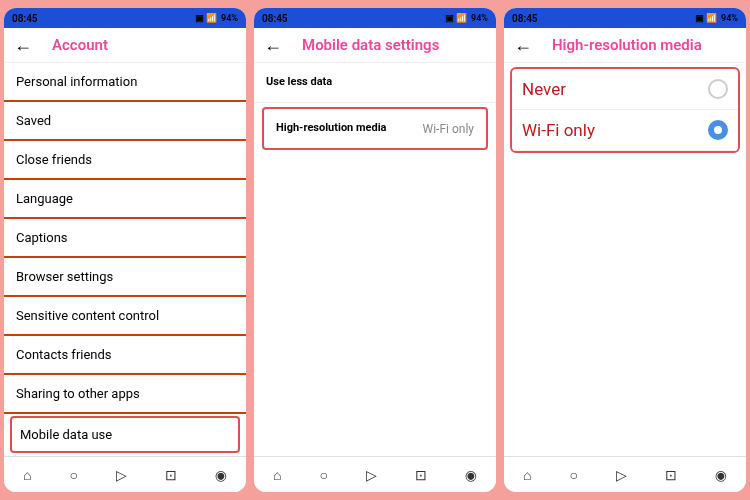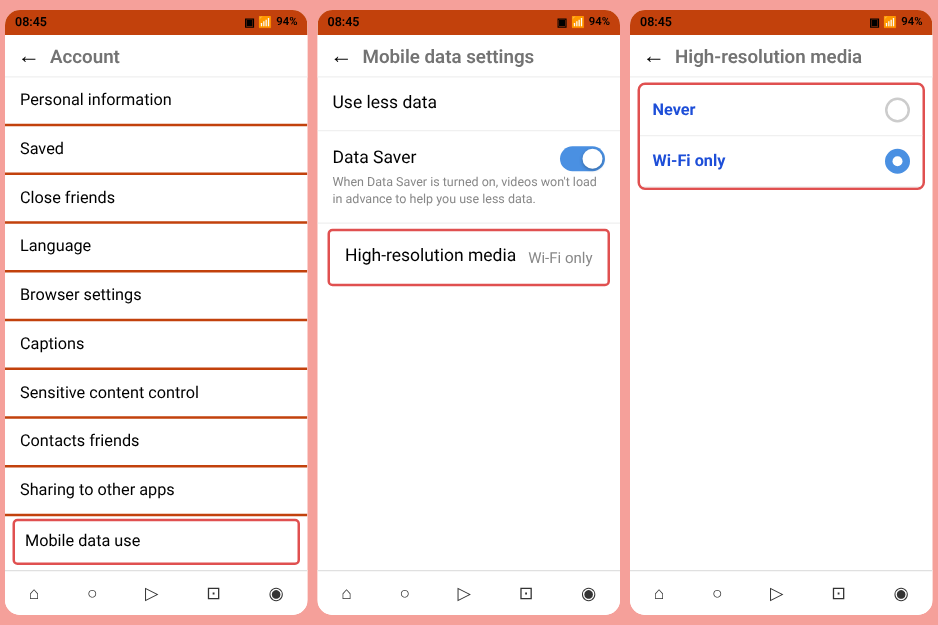--- a/index.html
+++ b/index.html
@@ -23,21 +23,21 @@
       position: relative;
     }
 
     .status-bar {
       display: flex;
       justify-content: space-between;
       align-items: center;
       padding: 4px 8px;
       font-size: 10px;
       font-weight: 600;
-      background: #c2410c;
+      background: #1d4ed8;
       height: 20px;
     }
 
     .status-bar-right {
       display: flex;
       gap: 3px;
       align-items: center;
       font-size: 9px;
     }
 
@@ -52,21 +52,22 @@
     .back-arrow {
       font-size: 18px;
       margin-right: 8px;
       color: #000;
       cursor: pointer;
     }
 
     .header-title {
       font-size: 15px;
       font-weight: 600;
-      color: #737373;
+      color: #ec4899;
+      margin-left: 12px;
     }
 
     .menu-list {
       flex: 1;
       overflow-y: auto;
     }
 
     .menu-item {
       padding: 11px 12px;
       font-size: 13px;
@@ -102,22 +103,22 @@
       background: #fff;
     }
 
     
     .setting-row {
       padding: 12px 12px;
       border-bottom: 1px solid #f0f0f0;
     }
 
     .setting-row-title {
-      font-size: 14px;
-      font-weight: 400;
+      font-size: 11px;
+      font-weight: 700;
       color: #000;
       margin-bottom: 2px;
     }
 
     .setting-row-desc {
       font-size: 10px;
       color: #888;
       line-height: 1.3;
       margin-top: 3px;
     }
@@ -162,23 +163,22 @@
     
     .radio-option {
       display: flex;
       justify-content: space-between;
       align-items: center;
       padding: 12px 12px;
       border-bottom: 1px solid #f0f0f0;
     }
 
     .radio-option-label {
-      font-size: 13px;
-      color: #1d4ed8;
-      font-weight: bold;
+      font-size: 17px;
+      color: #b91c1c;
     }
 
     .radio-circle {
       width: 20px;
       height: 20px;
       border-radius: 50%;
       border: 2px solid #ccc;
       display: flex;
       align-items: center;
       justify-content: center;
@@ -222,22 +222,22 @@
   </div>
   <div class="header">
     <span class="back-arrow">←</span>
     <span class="header-title">Account</span>
   </div>
   <div class="menu-list">
     <div class="menu-item">Personal information</div>
     <div class="menu-item">Saved</div>
     <div class="menu-item">Close friends</div>
     <div class="menu-item">Language</div>
+    <div class="menu-item">Captions</div>
     <div class="menu-item">Browser settings</div>
-    <div class="menu-item">Captions</div>
     <div class="menu-item">Sensitive content control</div>
     <div class="menu-item">Contacts friends</div>
     <div class="menu-item">Sharing to other apps</div>
     <div class="menu-item highlighted">Mobile data use</div>
 
   </div>
   <div class="bottom-nav">
     <span class="nav-icon">⌂</span>
     <span class="nav-icon">○</span>
     <span class="nav-icon">▷</span>
@@ -255,27 +255,20 @@
       <span>94%</span>
     </div>
   </div>
   <div class="header">
     <span class="back-arrow">←</span>
     <span class="header-title">Mobile data settings</span>
   </div>
   <div class="menu-list">
     <div class="setting-row">
       <div class="setting-row-title">Use less data</div>
-    </div>
-    <div class="setting-row">
-      <div class="setting-row-inline">
-        <div class="setting-row-title">Data Saver</div>
-        <div class="toggle"></div>
-      </div>
-      <div class="setting-row-desc">When Data Saver is turned on, videos won't load in advance to help you use less data.</div>
     </div>
     <div class="highlighted-row">
       <div class="setting-row" style="border-bottom:none;">
         <div class="setting-row-inline">
           <div class="setting-row-title">High-resolution media</div>
           <span class="setting-value">Wi-Fi only</span>
         </div>
       </div>
     </div>
   </div>

